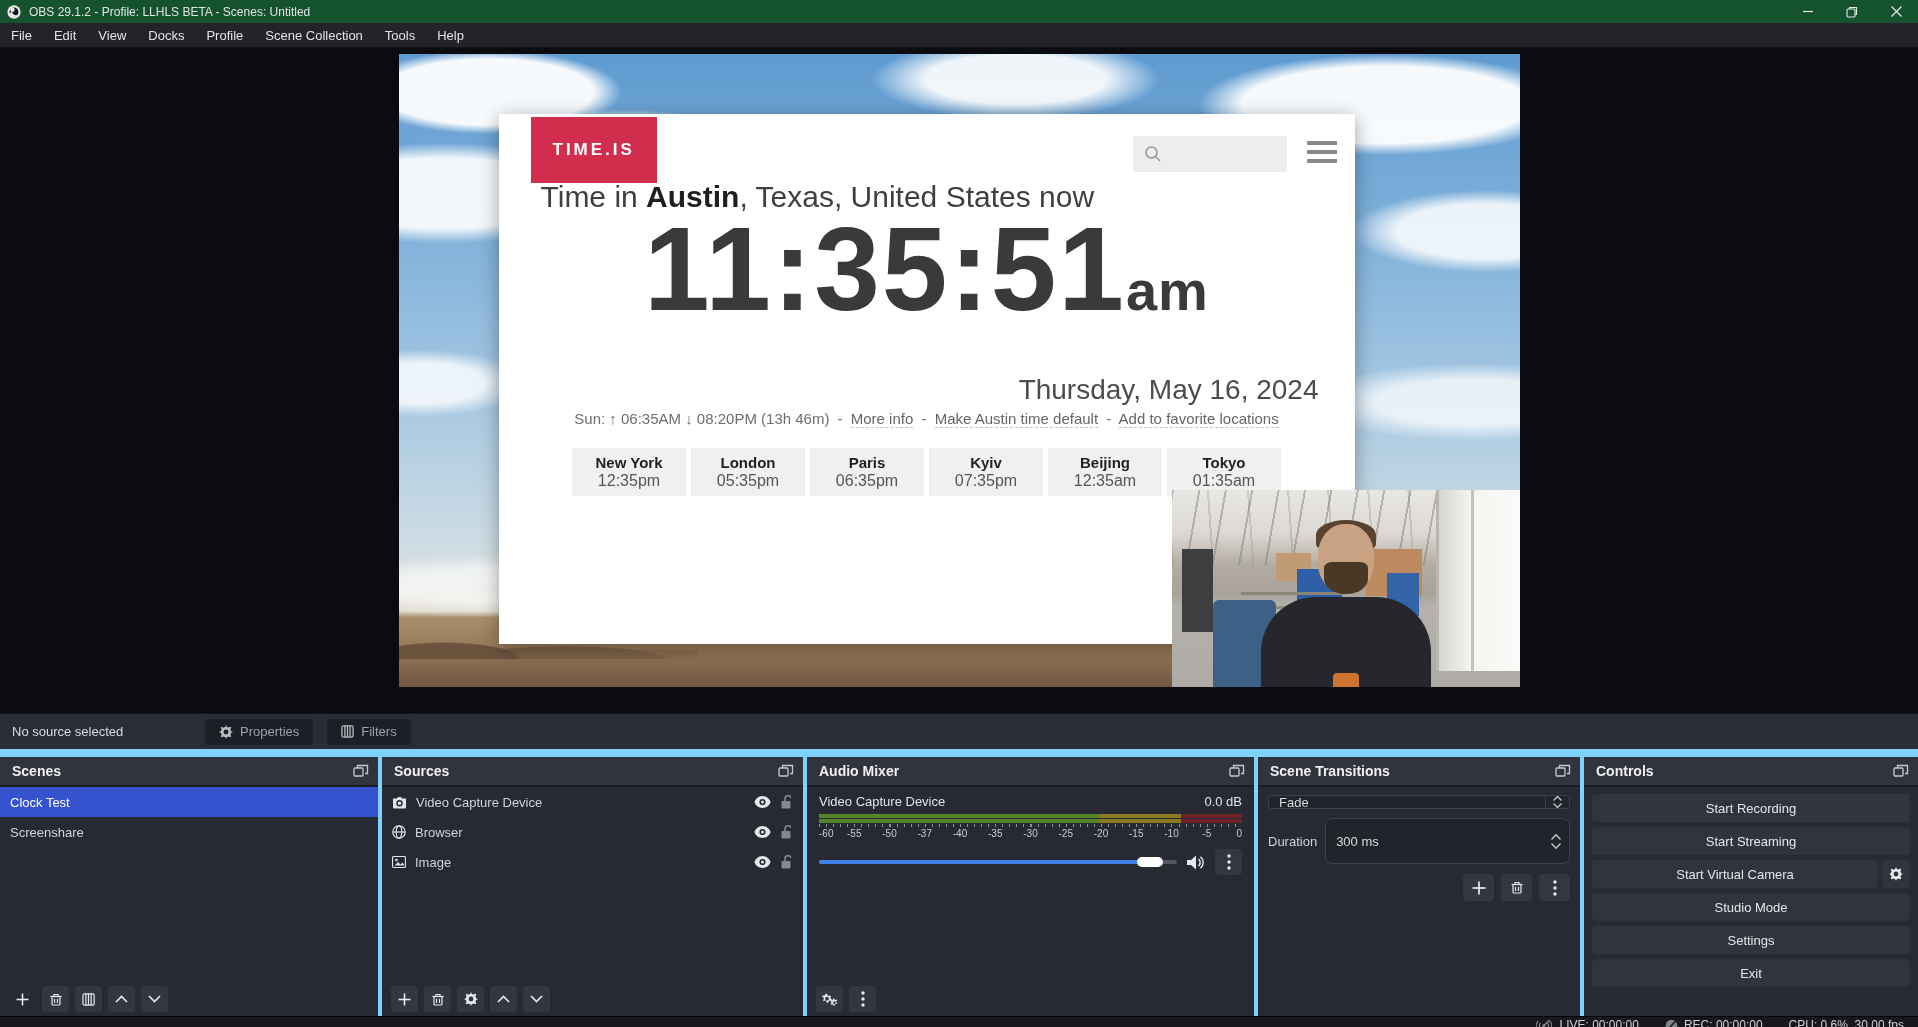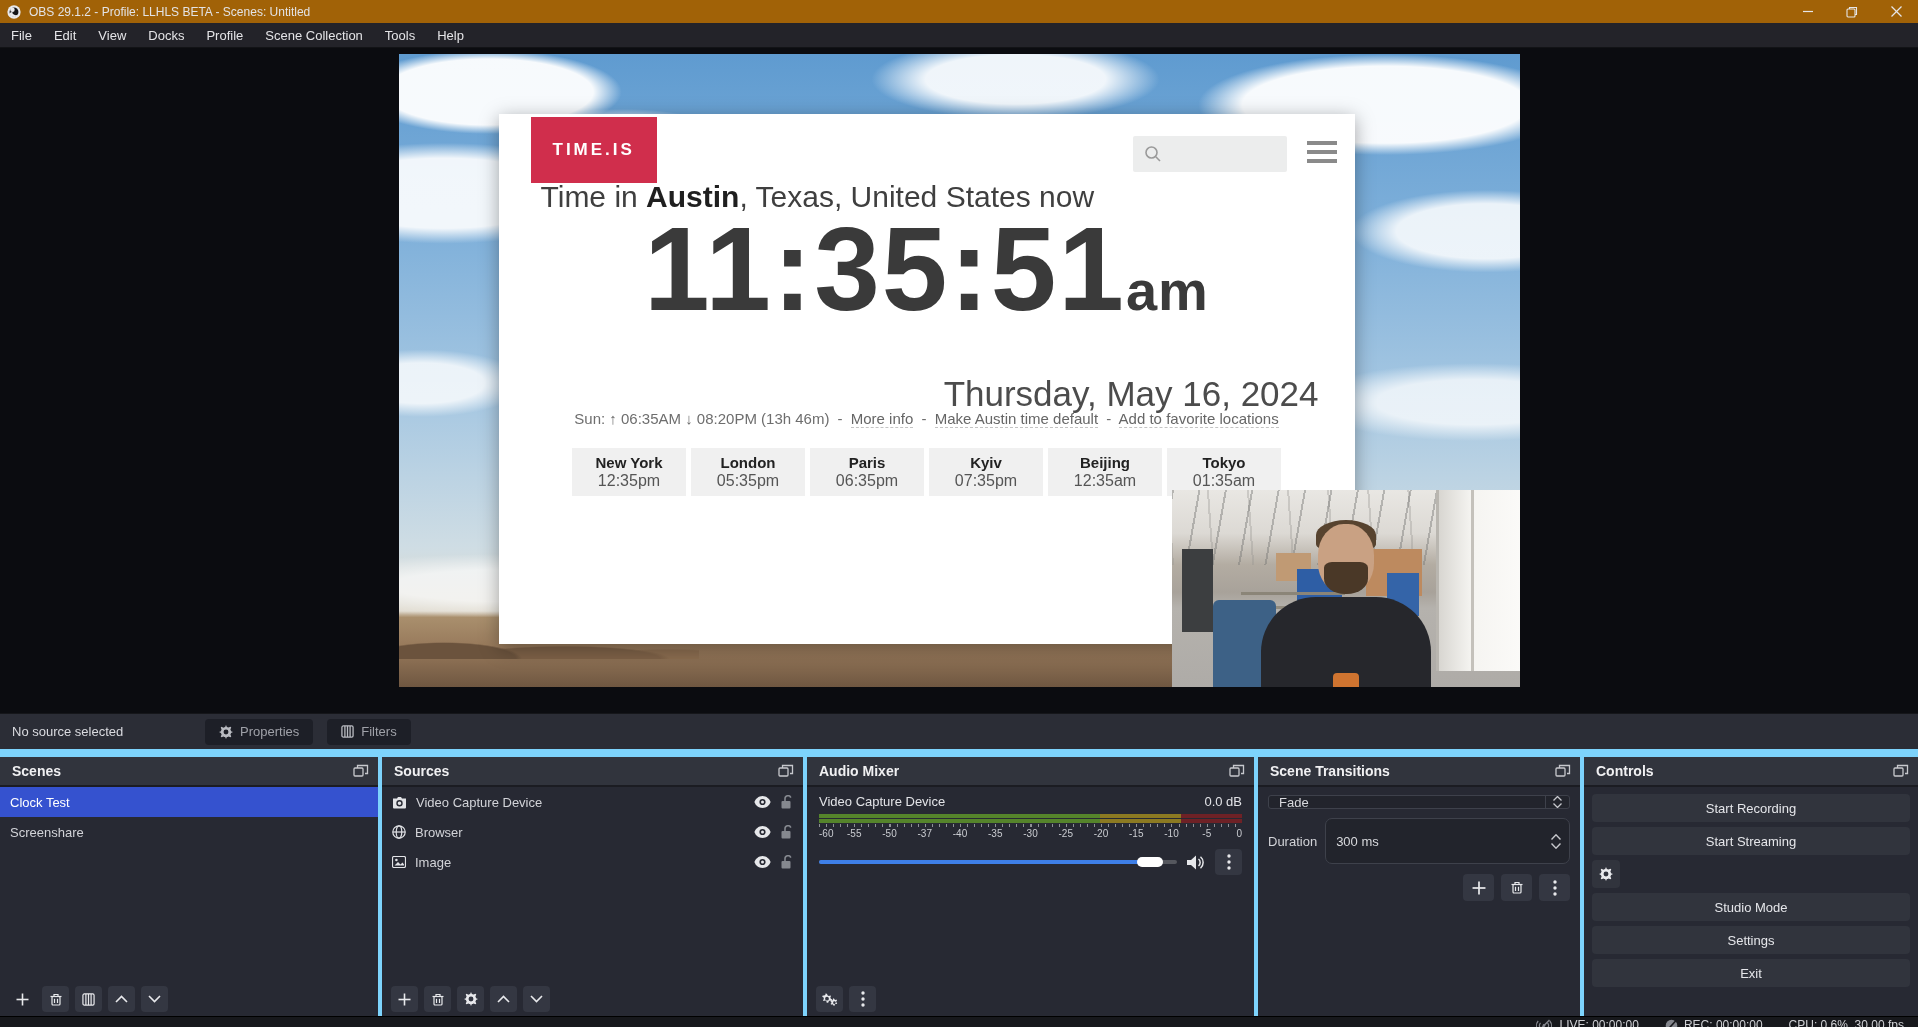--- a/index.html
+++ b/index.html
@@ -1,20 +1,20 @@
 <!DOCTYPE html>
 <html><head>
 <meta charset="utf-8">
 <style>
   * { margin:0; padding:0; box-sizing:border-box; }
   html,body { width:1918px; height:1027px; overflow:hidden; background:#0b0c10;
               font-family:"Liberation Sans","DejaVu Sans",sans-serif; }
 
   
-  .titlebar { height:23px; background:#a16207; display:flex; align-items:center; color:#e7e7e9;justify-content:flex-end; }
+  .titlebar { height:23px; background:#14532d; display:flex; align-items:center; color:#e7e7e9;justify-content:flex-end; }
   .titlebar .obs-logo { width:14px; height:14px; margin:0 8px 0 7px; }
   .titlebar .title-text { font-size:12px; color:#e3e3e5; }
   .win-btns { margin-left:auto; display:flex; height:100%; }
   .win-btn { width:44px; height:100%; display:flex; align-items:center; justify-content:center; }
   .win-btn svg { display:block; }
 
   .menubar { height:25px; background:#232329; display:flex; align-items:center; color:#e4e4e7; border-bottom:1px solid #121316; }
   .menu-item { font-size:13px; padding:0 11px; height:100%; display:flex; align-items:center; cursor:default; }
 
   
@@ -48,21 +48,21 @@
               font-weight:bold; font-size:17px; letter-spacing:3px; padding:23px 22px; }
   .search-box { position:absolute; left:634px; top:22px; width:154px; height:36px; background:#eceded;
                 border-radius:2px; display:flex; align-items:center; padding-left:10px; }
   .burger { position:absolute; left:808px; top:27px; width:30px; }
   .burger div { height:4px; background:#8a8a8a; margin-bottom:5px; }
   .page-h1 { position:absolute; left:42px; top:66px; font-size:30px; color:#3f3f3f; font-weight:400; }
   .page-h1 b { color:#1f1f1f; font-weight:bold; }
   .big-time { position:absolute; left:0; top:96px; width:100%; text-align:center; white-space:nowrap; color:#3a3a3a; }
   .big-time .digits { font-size:118px; font-weight:bold; letter-spacing:2px; line-height:1;margin-top:45px; }
   .big-time .meridiem { font-size:56px; font-weight:bold; letter-spacing:1px; }
-  .page-date { position:absolute; right:36px; top:260px; font-size:35px; color:#4c4c4c; }
+  .page-date { position:absolute; right:36px; top:260px; font-size:28px; color:#4c4c4c; }
   .sun-line { position:absolute; left:0; top:296px; width:100%; text-align:center; font-size:15px; color:#6e6e6e; }
   .sun-line a { color:#666; text-decoration:none; border-bottom:1px dashed #c4c4c4; }
   .sun-line .dash { margin:0 4px; }
   .clock-row { position:absolute; left:0; top:334px; width:100%; display:flex; justify-content:center; gap:5px; }
   .clock-box { width:114px; background:#f0f0f0; text-align:center; padding:5px 0 6px; }
   .clock-box .city { font-size:15px; font-weight:bold; color:#222; line-height:19px; }
   .clock-box .ctime { font-size:16px; color:#555; line-height:18px; }
 
   
   .webcam { position:absolute; right:0; top:436px; width:348px; height:197px; overflow:hidden;
@@ -602,20 +602,21 @@
       <svg width="16" height="14" viewBox="0 0 16 14" fill="none" stroke="#c7c8cd" stroke-width="1.3">
         <rect x="1" y="4" width="9" height="8" rx="1"></rect>
           <path d="M4.5 4 V1.5 h10 v8 H12"></path>
       </svg>
     </div>
     <div class="panel-body">
       <div class="controls-body">
         <div class="ctl-btn">Start Recording</div>
         <div class="ctl-btn">Start Streaming</div>
         <div class="ctl-row">
+          <div class="ctl-btn">Start Virtual Camera</div>
           <div class="ctl-gear">
             <svg width="14" height="14" viewBox="0 0 16 16" fill="#e8e9ec">
               <path d="M8 0 l1 2.2 a6 6 0 0 1 1.8 .75 L13.2 2 14 2.8 13 5.2 a6 6 0 0 1 .8 1.8 L16 8 13.8 9 a6 6 0 0 1 -.75 1.8 L14 13.2 13.2 14 10.8 13 a6 6 0 0 1 -1.8 .8 L8 16 7 13.8 a6 6 0 0 1 -1.8 -.75 L2.8 14 2 13.2 3 10.8 a6 6 0 0 1 -.8 -1.8 L0 8 2.2 7 a6 6 0 0 1 .75 -1.8 L2 2.8 2.8 2 5.2 3 a6 6 0 0 1 1.8 -.8 Z M8 5.2 a2.8 2.8 0 1 0 0 5.6 a2.8 2.8 0 0 0 0 -5.6 Z"></path>
             </svg>
           </div>
         </div>
         <div class="ctl-btn">Studio Mode</div>
         <div class="ctl-btn">Settings</div>
         <div class="ctl-btn">Exit</div>
       </div>

